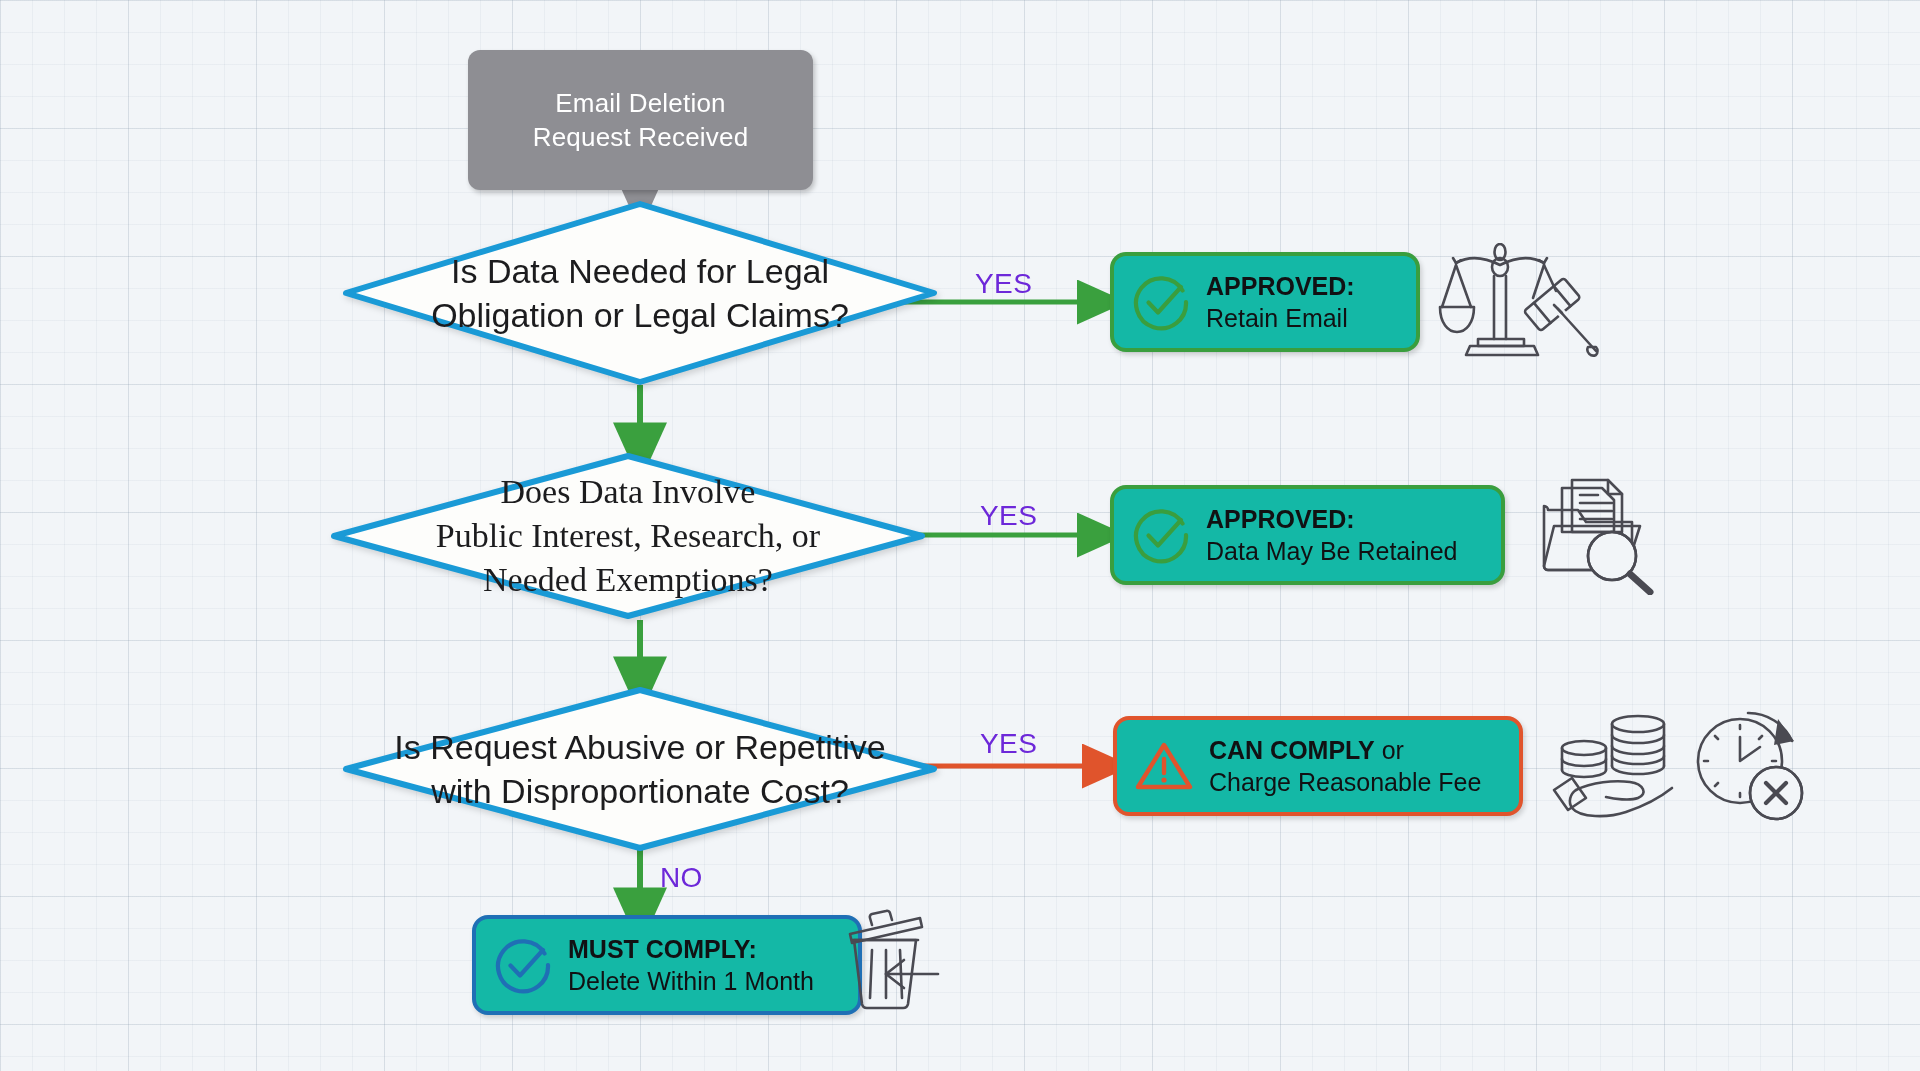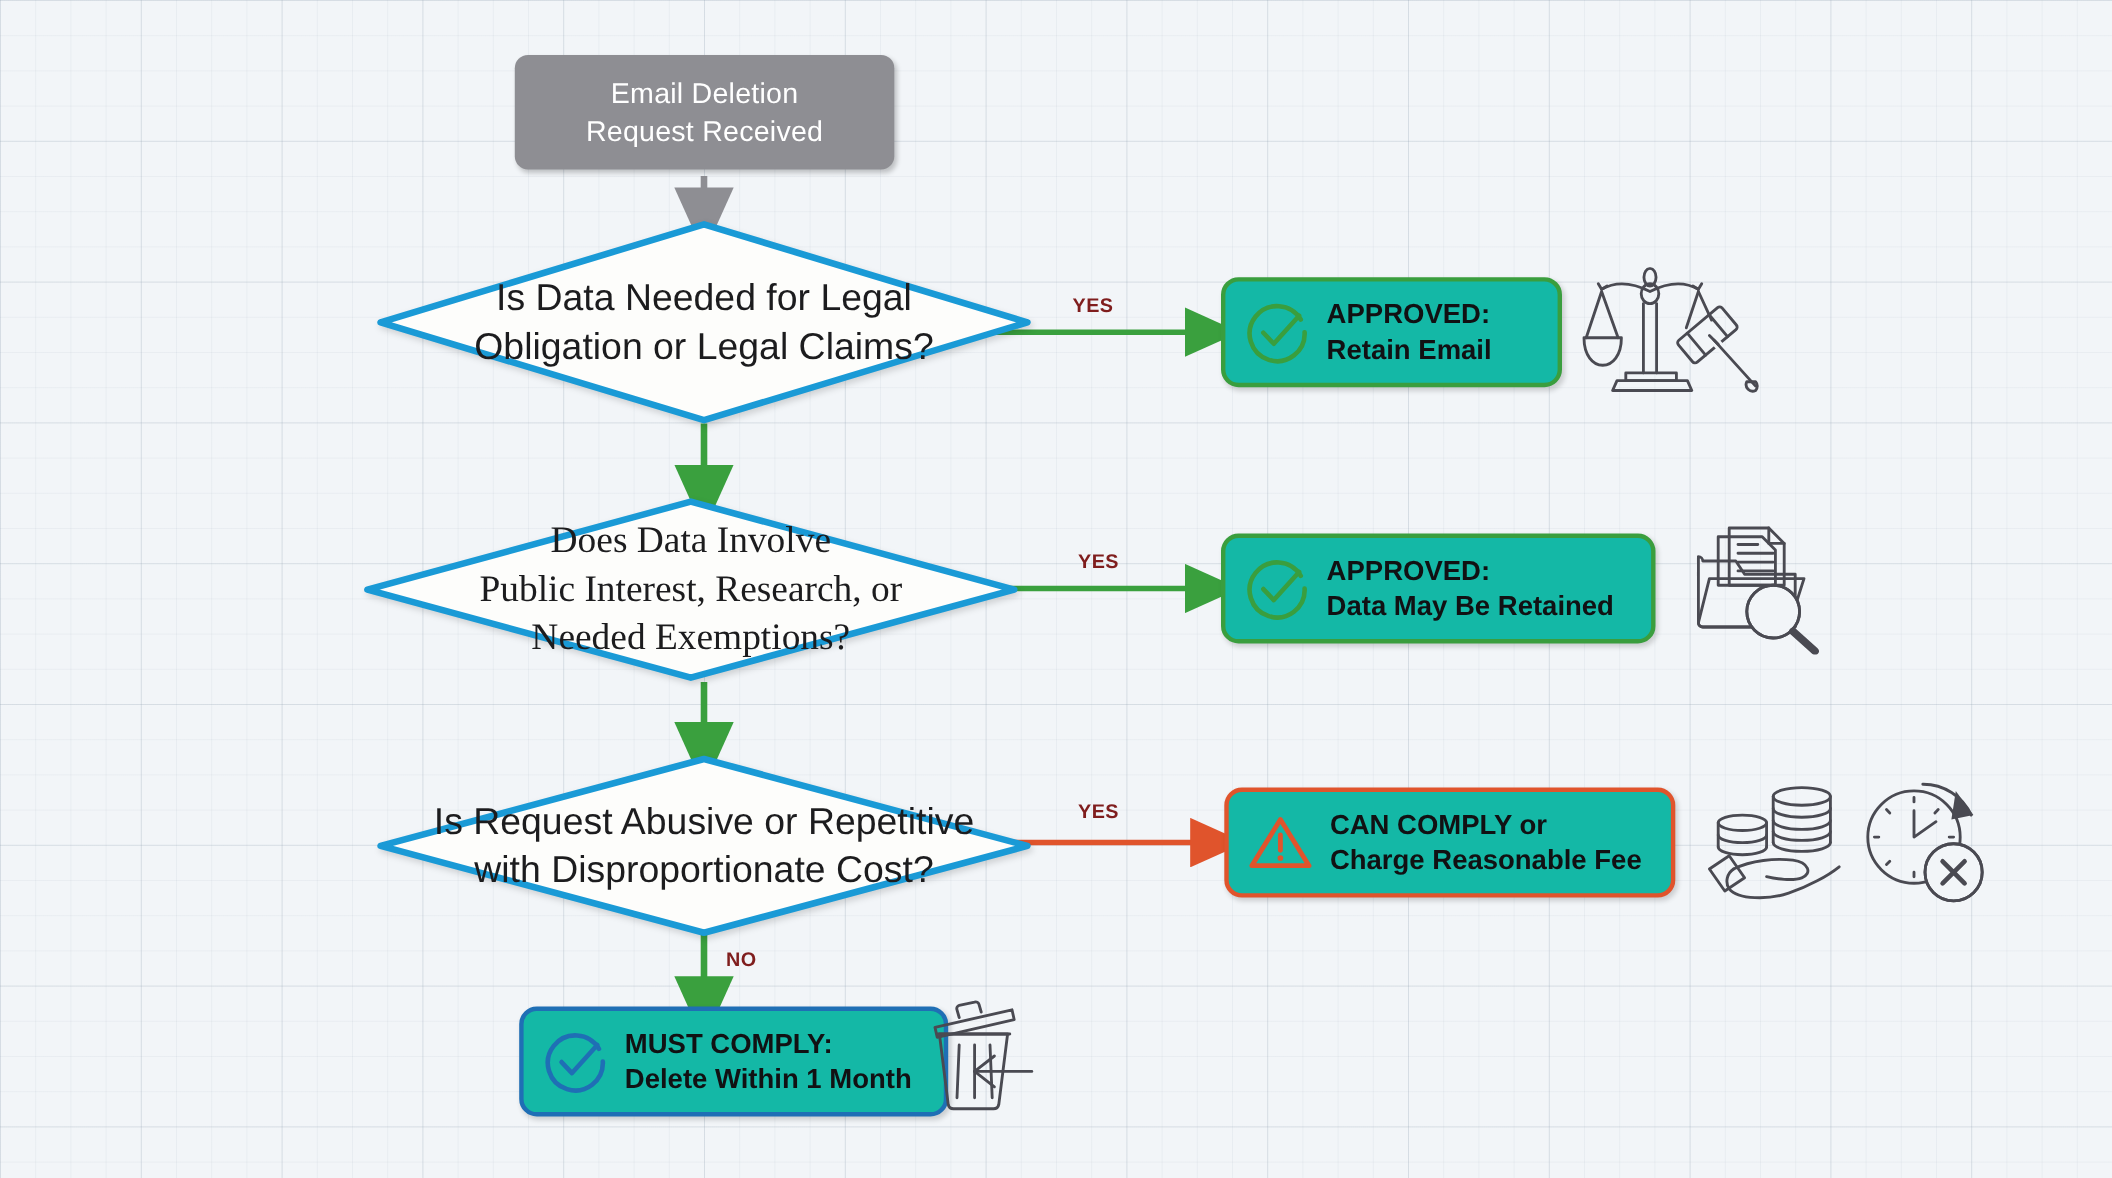--- a/index.html
+++ b/index.html
@@ -88,28 +88,28 @@
   .outcome.blue   { border: 4px solid #1f6fb5; }
 
   .outcome .badge-icon { flex: 0 0 auto; line-height: 0; }
   .outcome .otext {
     font-size: 25px;
     line-height: 1.3;
     color: #111113;
     white-space: nowrap;
   }
   .otext .strong { font-weight: bold; }
-  .otext .normal { font-weight: bold; }
+  .otext .normal { font-weight: normal; }
 
   
   .edge-label {
     position: absolute;
-    font-size: 18px;
-    font-weight: bold;
-    color: #7f1d1d;
+    font-size: 28px;
+    font-weight: normal;
+    color: #6d28d9;
     letter-spacing: 0.4px;
   }
 
   
   .art-icon { position: absolute; line-height: 0; }
 </style>
 </head>
 <body>
 
 <div id="canvas">
@@ -135,21 +135,21 @@
 
     <line x1="912" y1="535" x2="1100" y2="535" stroke="#3aa03e" stroke-width="5" marker-end="url(#ah-green)"></line>
 
     <line x1="640" y1="620" x2="640" y2="684" stroke="#3aa03e" stroke-width="6" marker-end="url(#ah-green)"></line>
 
     <line x1="912" y1="766" x2="1105" y2="766" stroke="#e0542c" stroke-width="5" marker-end="url(#ah-orange)"></line>
 
     <line x1="640" y1="850" x2="640" y2="915" stroke="#3aa03e" stroke-width="6" marker-end="url(#ah-green)"></line>
   </svg>
 
-  <div class="node start-node" style="left:468px; top:50px; width:345px; height:104px;">
+  <div class="node start-node" style="left:468px; top:50px; width:345px; height:140px;">
     <span>Email Deletion</span>
     <span>Request Received</span>
   </div>
 
   <div class="diamond-wrap" style="left:340px; top:198px; width:600px; height:190px;">
     <svg width="600" height="190" viewBox="0 0 600 190">
       <polygon points="300,6 594,95 300,184 6,95" fill="#fdfdfb" stroke="#1a9ad6" stroke-width="6" stroke-linejoin="round" style="filter: drop-shadow(2px 3px 3px rgba(0,0,0,0.15));"></polygon>
     </svg>
     <div class="diamond-text">
       <span>Is Data Needed for Legal</span>

